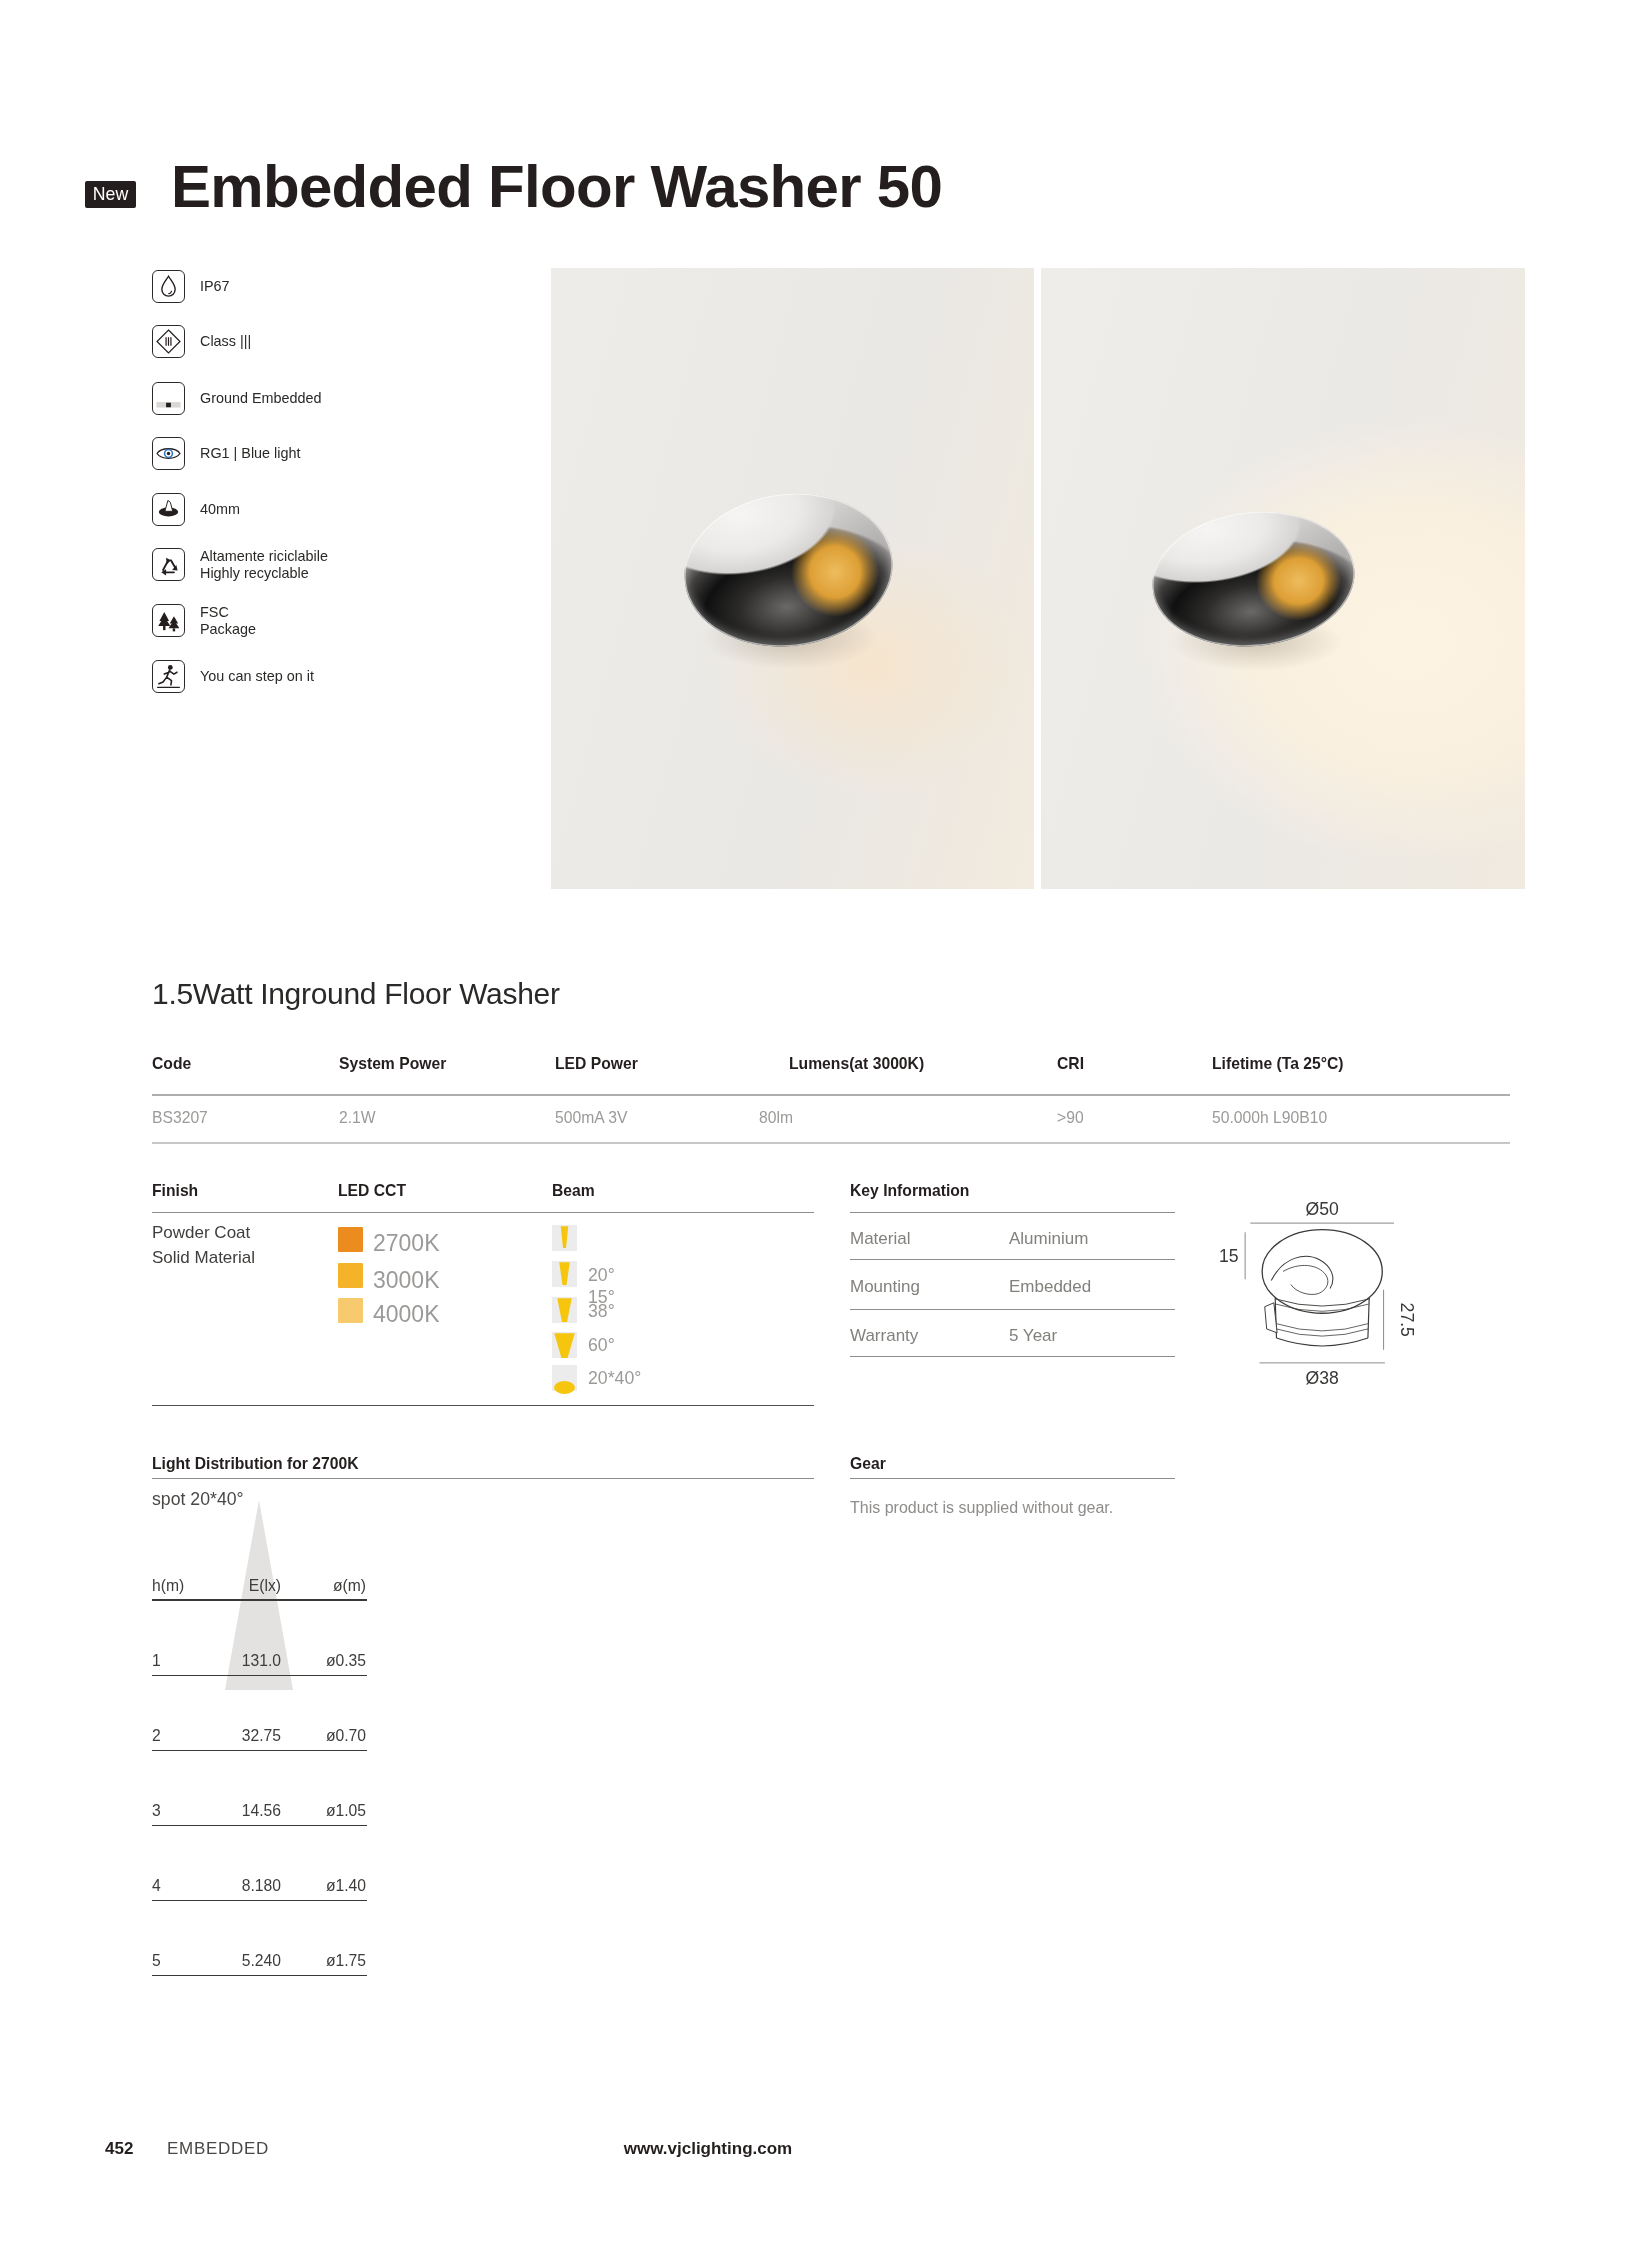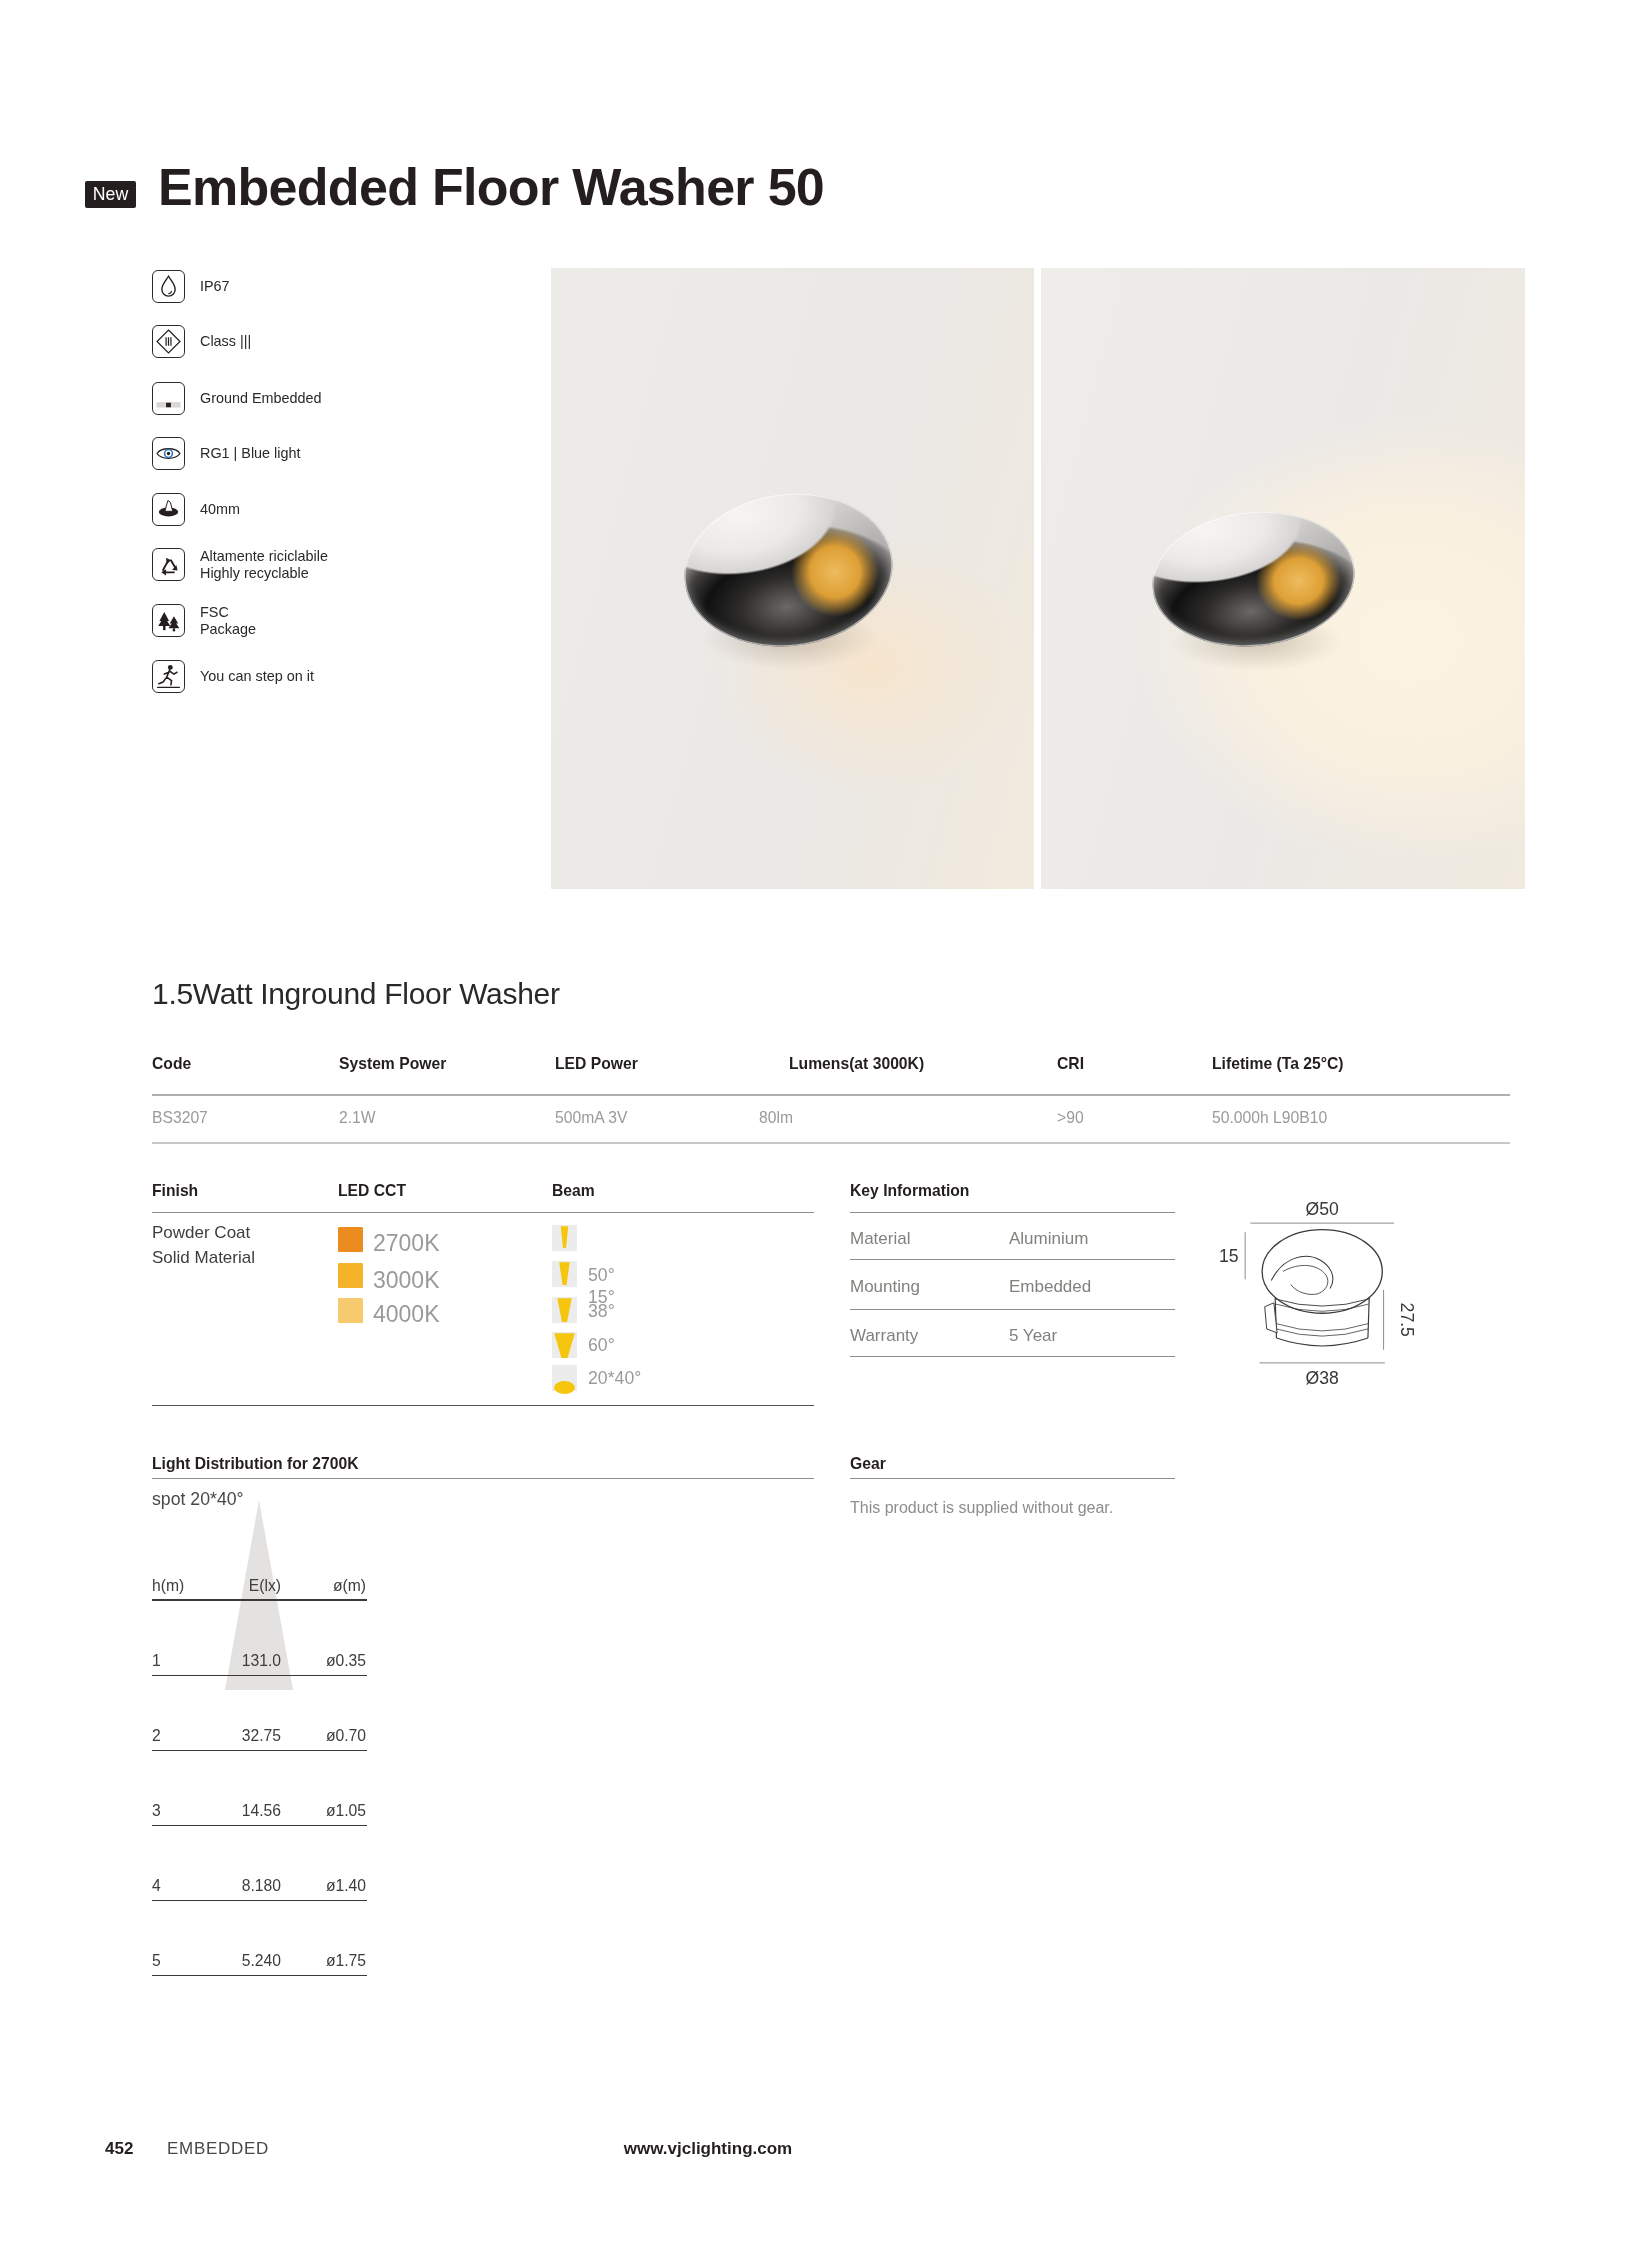--- a/index.html
+++ b/index.html
@@ -3,21 +3,21 @@
 <meta charset="utf-8">
 <style>
   html,body{margin:0;padding:0;background:#fff;}
   #page{position:relative;width:1647px;height:2250px;background:#ffffff;overflow:hidden;
         font-family:"Liberation Sans",sans-serif;color:#241f1e;}
   .abs{position:absolute;}
 
   
   .new-badge{left:85px;top:181px;width:51px;height:27px;background:#241f1e;border-radius:2px;
              color:#fff;font-size:17.7px;display:flex;align-items:center;justify-content:center;}
-  .page-title{left:158px;top:164px;font-size:52px;font-weight:bold;letter-spacing:-0.7px;line-height:46px;}
+  .page-title{left:171px;top:164px;font-size:60px;font-weight:bold;letter-spacing:-0.7px;line-height:46px;}
 
   
   .feature{left:152px;height:33px;display:flex;align-items:center;}
   .fbox{width:33px;height:33px;box-sizing:border-box;border:1.6px solid #2b2826;border-radius:5.9px;
         display:flex;align-items:center;justify-content:center;flex:0 0 auto;}
   .flabel{margin-left:15px;font-size:14.4px;color:#2b2927;line-height:17px;}
 
   
   .photo{top:268px;height:621px;overflow:hidden;}
   .photo-l{left:551px;width:483px;
@@ -238,21 +238,21 @@
   <div class="abs swatch sw3" style="top:1298px"></div>
   <div class="abs optlabel" style="top:1301px">4000K</div>
 
   <div class="abs beambox" style="top:1225px">
       <span class="cone c15"></span>
     </div>
   <div class="abs beamlabel" style="top:1287px">15°</div>
   <div class="abs beambox" style="top:1261px">
       <span class="cone c30"></span>
     </div>
-  <div class="abs beamlabel" style="top:1265px">50°</div>
+  <div class="abs beamlabel" style="top:1265px">20°</div>
   <div class="abs beambox" style="top:1297px">
       <span class="cone c38"></span>
     </div>
   <div class="abs beamlabel" style="top:1301px">38°</div>
   <div class="abs beambox" style="top:1332px">
       <span class="cone c60"></span>
     </div>
   <div class="abs beamlabel" style="top:1335px">60°</div>
   <div class="abs beambox" style="top:1365px">
       <span class="cwide"></span>

